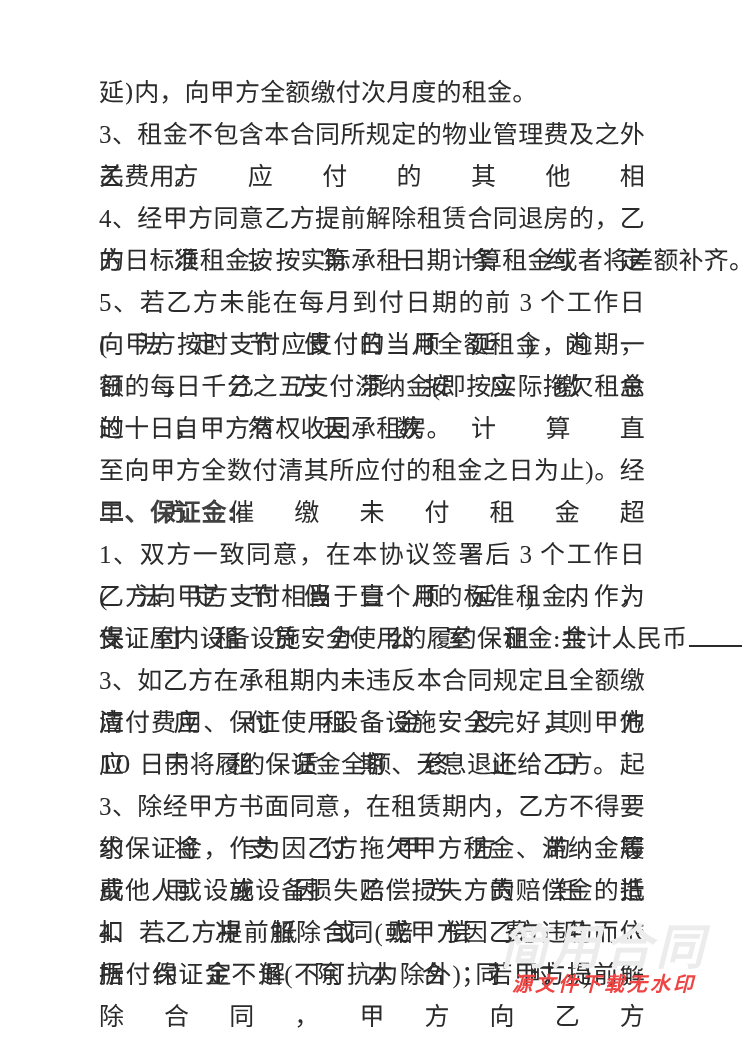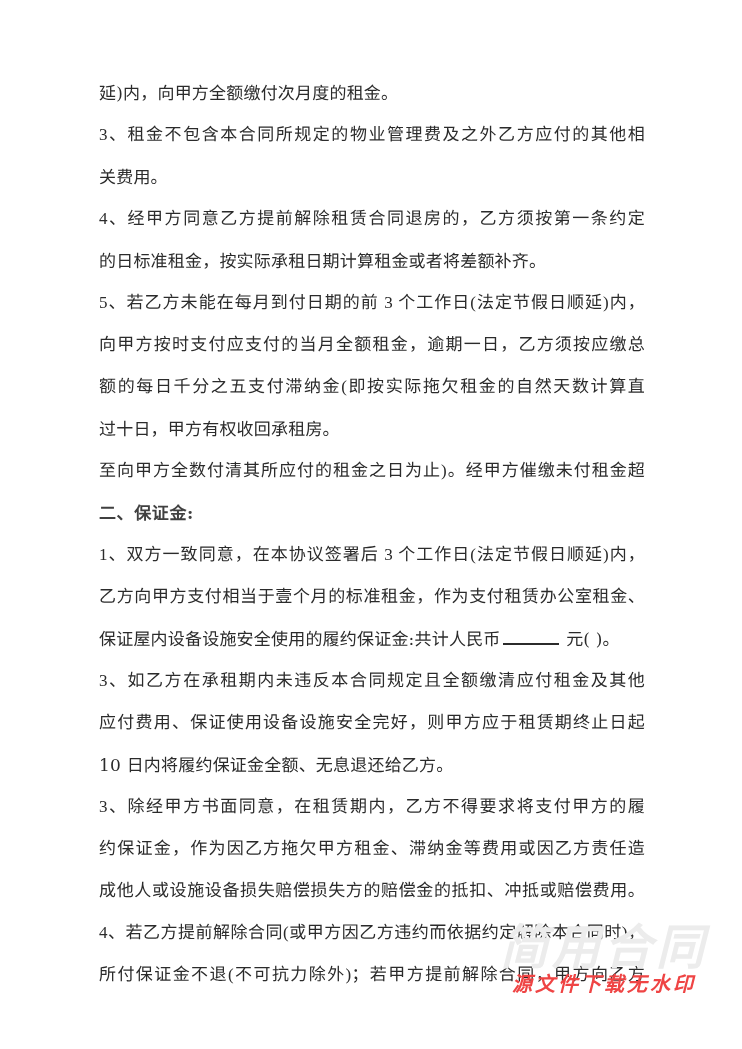--- a/index.html
+++ b/index.html
@@ -24,21 +24,21 @@
 
   .doc-body {
     position: absolute;
     left: 99px;
     top: 72px;
     width: 546px;
   }
 
   
   .line {
-    font-size: 17px;
+    font-size: 25px;
     line-height: 42px;
     height: 42px;
     color: #2b2b2b;
     white-space: pre;
     letter-spacing: 0.2px;
     font-family: "DejaVu Serif", "Liberation Serif", serif;
   }
 
   
   .line.justify {

